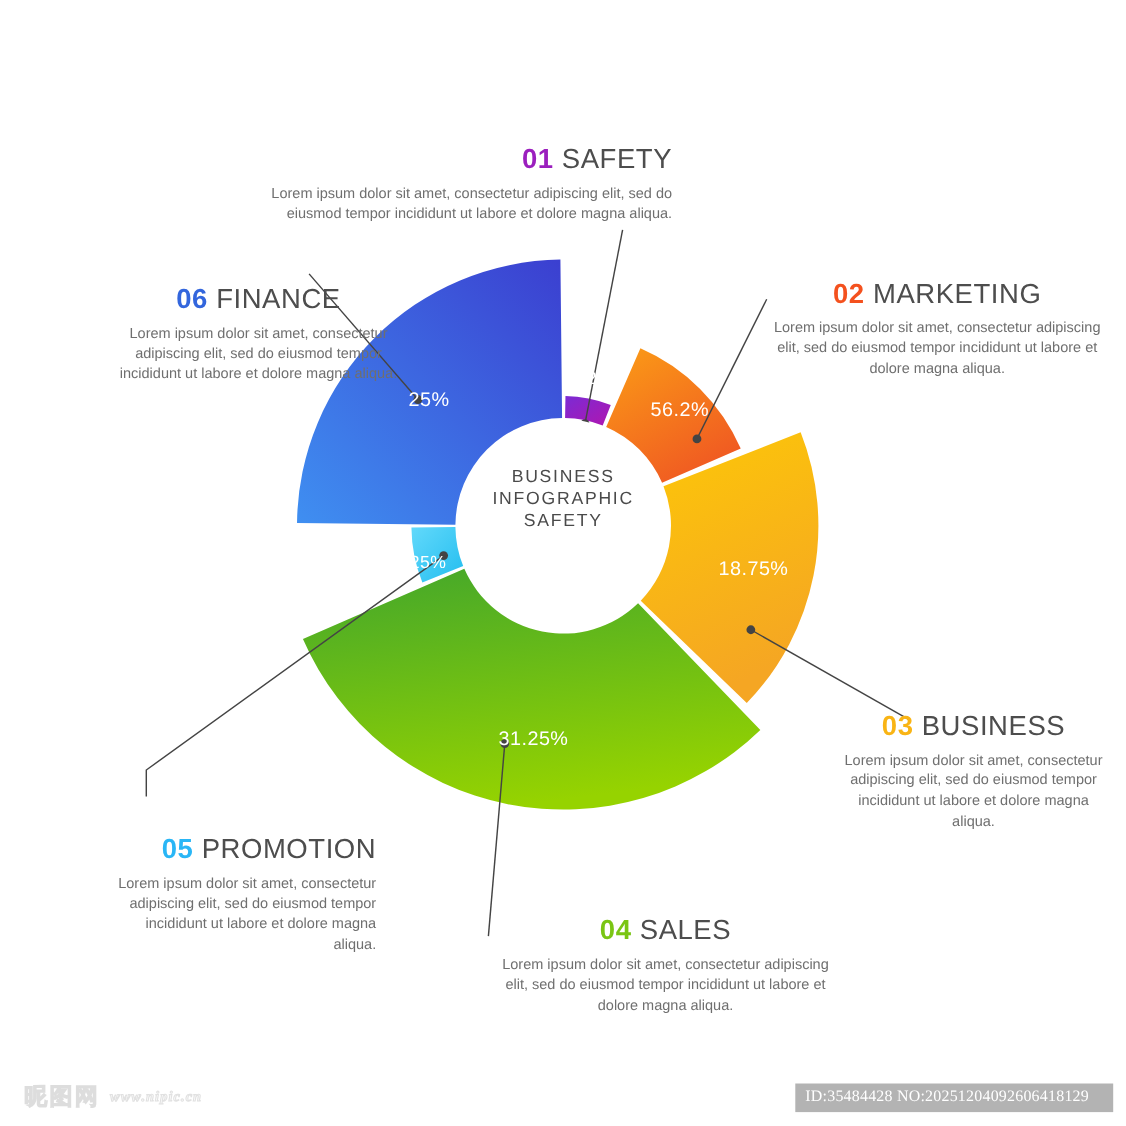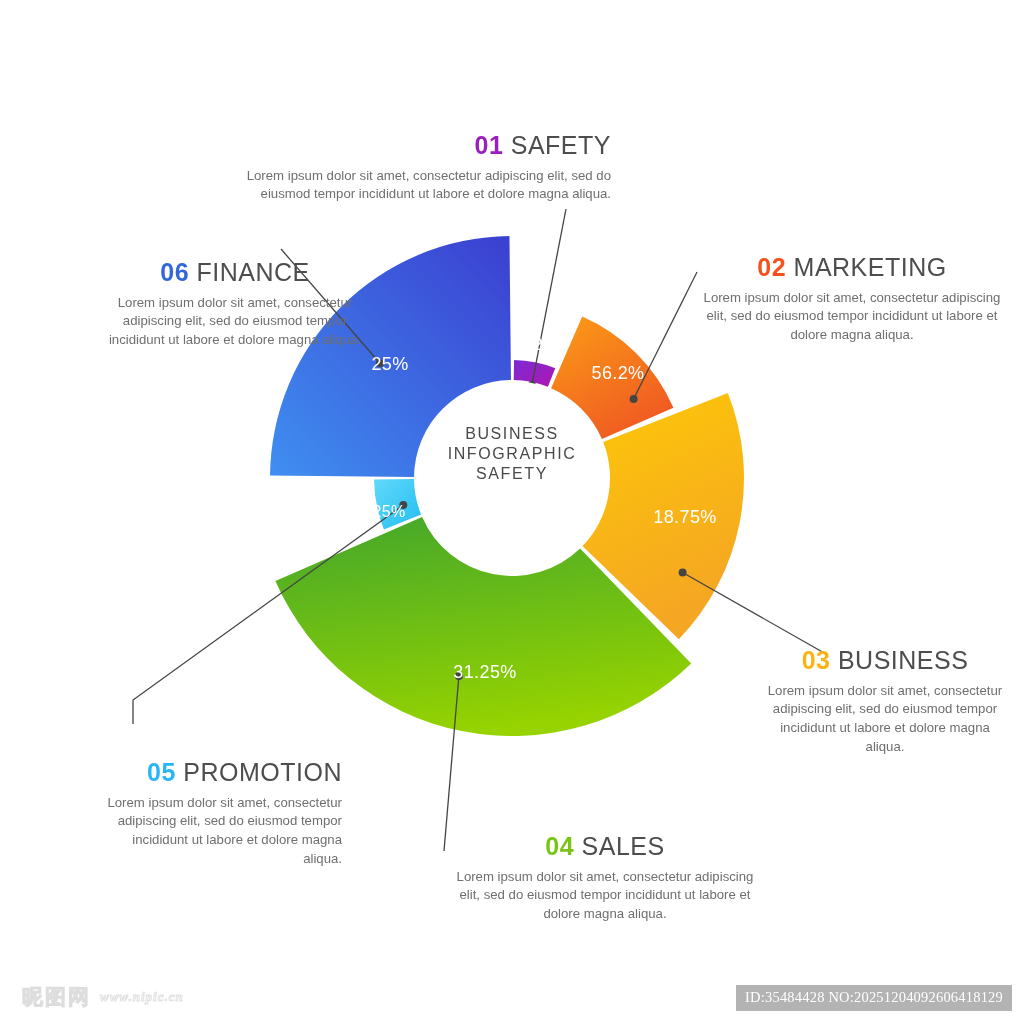--- a/index.html
+++ b/index.html
@@ -83,21 +83,21 @@
   }
   #watermark .wm-url{
     font-size:13px;color:#ffffff;
     -webkit-text-stroke:1px #dcdcdc;
     font-style:italic;font-weight:bold;letter-spacing:1px;
     font-family:"Liberation Serif", serif;
   }
   #idbar{
     position:absolute;right:12px;top:985px;
     background:#b3b3b3;color:#ffffff;
-    font-size:14.5px;padding:4px 9px 5px 9px;
+    font-size:14.5px;padding:4px 22px 5px 9px;
     letter-spacing:.2px;
     font-family:"Liberation Serif", serif;
     white-space:nowrap;
   }
 </style>
 </head>
 <body>
 
 <div id="stage">
 

